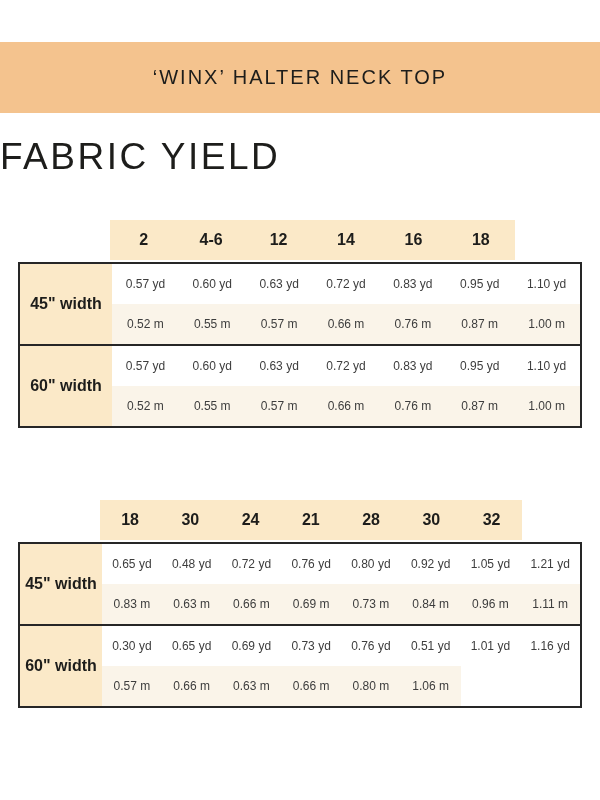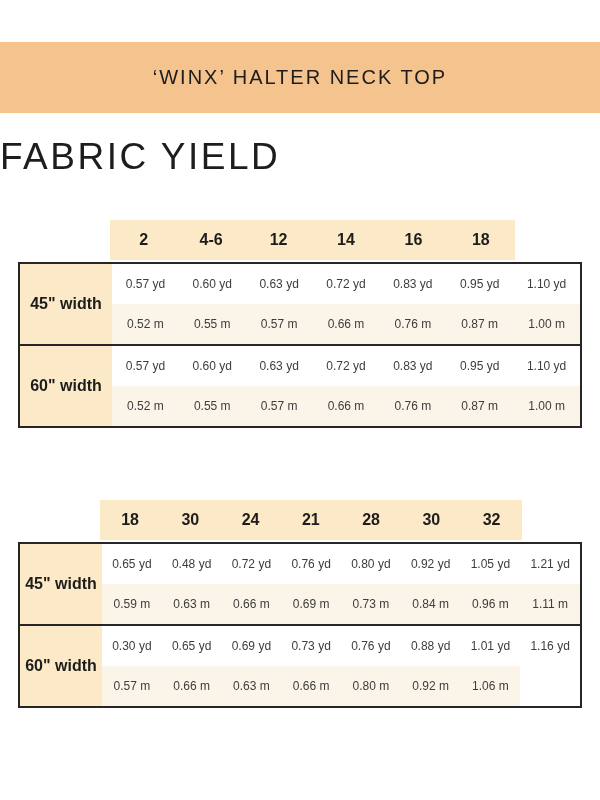--- a/index.html
+++ b/index.html
@@ -153,43 +153,42 @@
         <div class="section" style="grid-template-columns: var(--labelw) repeat(8, 1fr);">
           <div class="row-label">45" width</div>
           <div class="cell yd">0.65 yd</div>
           <div class="cell yd">0.48 yd</div>
           <div class="cell yd">0.72 yd</div>
           <div class="cell yd">0.76 yd</div>
           <div class="cell yd">0.80 yd</div>
           <div class="cell yd">0.92 yd</div>
           <div class="cell yd">1.05 yd</div>
           <div class="cell yd">1.21 yd</div>
-          <div class="cell m">0.59 m</div>
+          <div class="cell m">0.83 m</div>
           <div class="cell m">0.63 m</div>
           <div class="cell m">0.66 m</div>
           <div class="cell m">0.69 m</div>
           <div class="cell m">0.73 m</div>
           <div class="cell m">0.84 m</div>
           <div class="cell m">0.96 m</div>
           <div class="cell m">1.11 m</div>
         </div>
         <div class="section" style="grid-template-columns: var(--labelw) repeat(8, 1fr);">
           <div class="row-label">60" width</div>
           <div class="cell yd">0.30 yd</div>
           <div class="cell yd">0.65 yd</div>
           <div class="cell yd">0.69 yd</div>
           <div class="cell yd">0.73 yd</div>
           <div class="cell yd">0.76 yd</div>
-          <div class="cell yd">0.88 yd</div>
+          <div class="cell yd">0.51 yd</div>
           <div class="cell yd">1.01 yd</div>
           <div class="cell yd">1.16 yd</div>
           <div class="cell m">0.57 m</div>
           <div class="cell m">0.66 m</div>
           <div class="cell m">0.63 m</div>
           <div class="cell m">0.66 m</div>
           <div class="cell m">0.80 m</div>
-          <div class="cell m">0.92 m</div>
           <div class="cell m">1.06 m</div>
         </div>
       </div>
   </section>
 
 </div>
 
 </body></html>

